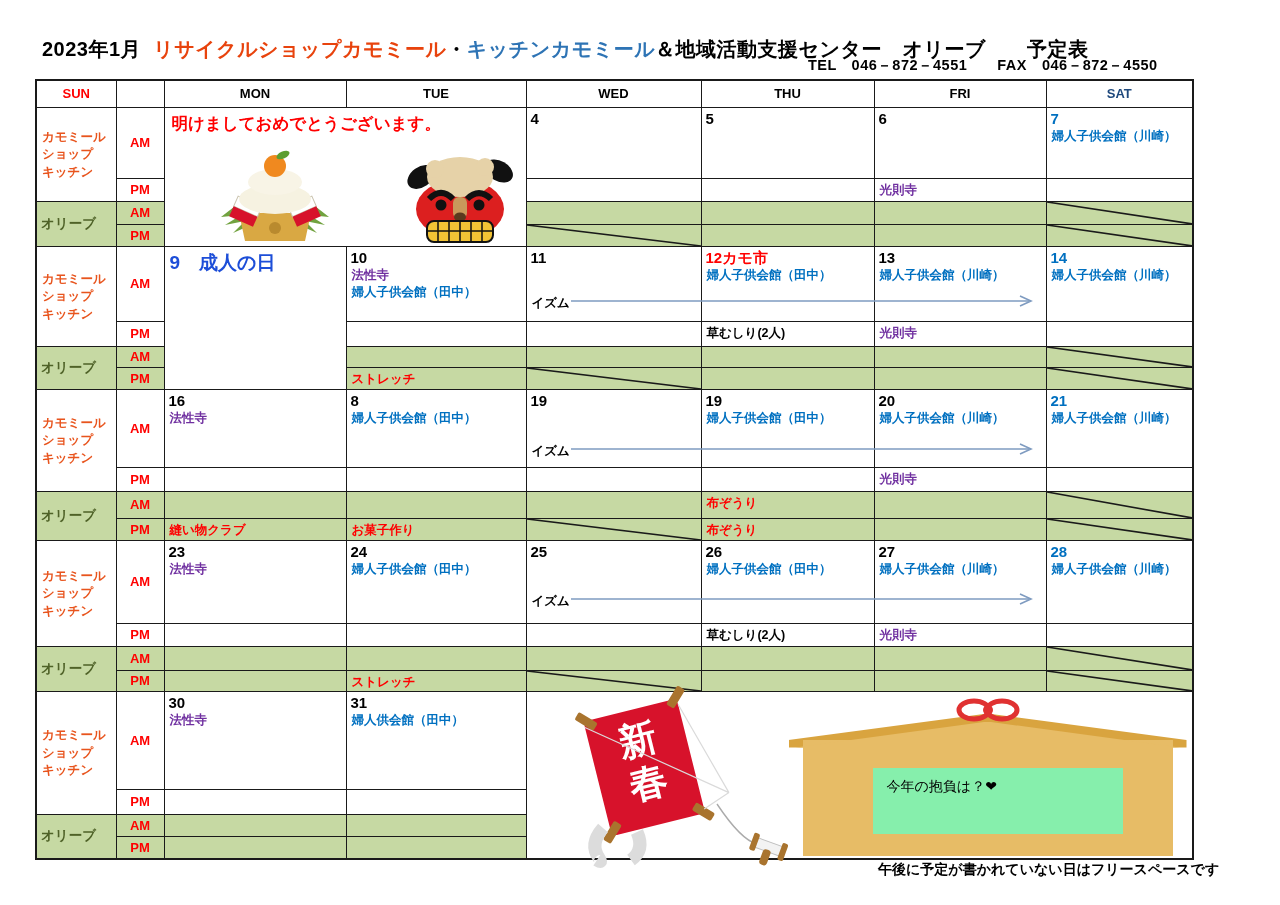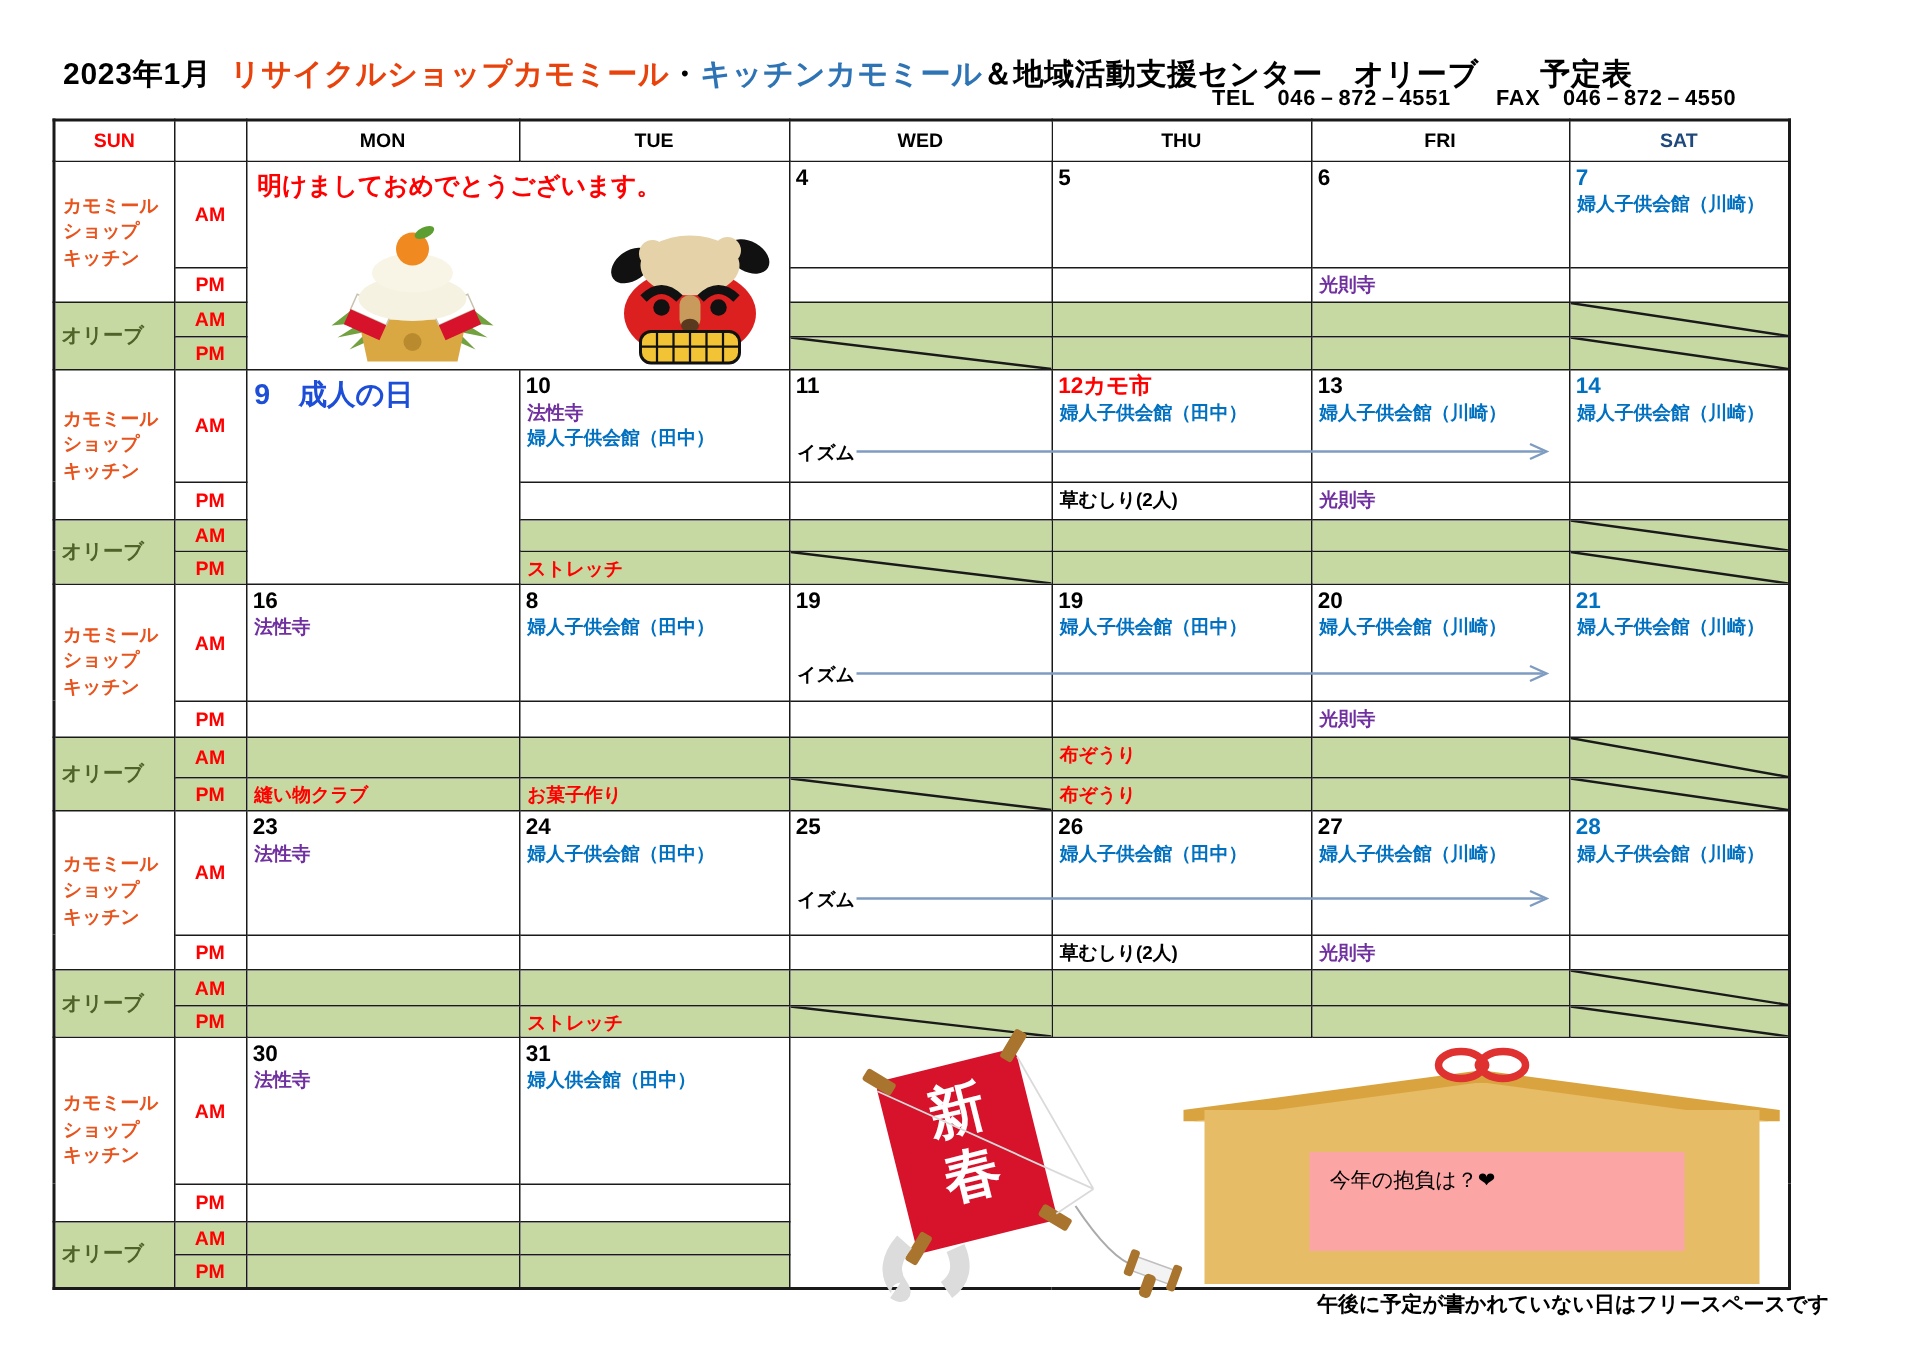--- a/index.html
+++ b/index.html
@@ -38,21 +38,21 @@
   .footer-note{position:absolute;left:878px;top:861px;font-size:14px;font-weight:bold;white-space:nowrap;}
   
   .kite-wrap{position:absolute;left:14px;top:8px;width:270px;height:160px;}
   
   .ema-wrap{position:absolute;left:262px;top:8px;width:398px;height:158px;}
   .ema-roof{position:absolute;left:0;top:14px;width:398px;height:34px;background:#D9A43F;
     clip-path:polygon(50% 0,100% 78%,100% 100%,0 100%,0 78%);}
   .ema-body{position:absolute;left:14px;top:40px;width:370px;height:116px;background:#E7BC66;}
   .ema-top{position:absolute;left:7px;top:22px;width:384px;height:26px;background:#E7BC66;
     clip-path:polygon(50% 0,100% 100%,0 100%);}
-  .ema-paper{position:absolute;left:84px;top:68px;width:250px;height:66px;background:#fca5a5;}
+  .ema-paper{position:absolute;left:84px;top:68px;width:250px;height:66px;background:#86efac;}
   .ema-paper .ema-text{font-size:14px;font-weight:normal;padding:10px 0 0 14px;color:#000;}
   .bow{position:absolute;left:163px;top:-4px;width:72px;height:30px;}
 </style>
 </head>
 <body>
 
 <div class="title">
   <span>2023年1月</span>&nbsp;&nbsp;<span class="t-orange">リサイクルショップカモミール</span><span>・</span><span class="t-blue">キッチンカモミール</span><span>＆地域活動支援センター　オリーブ　　予定表</span>
 </div>
 <div class="contact">TEL　046－872－4551　　FAX　046－872－4550</div>

